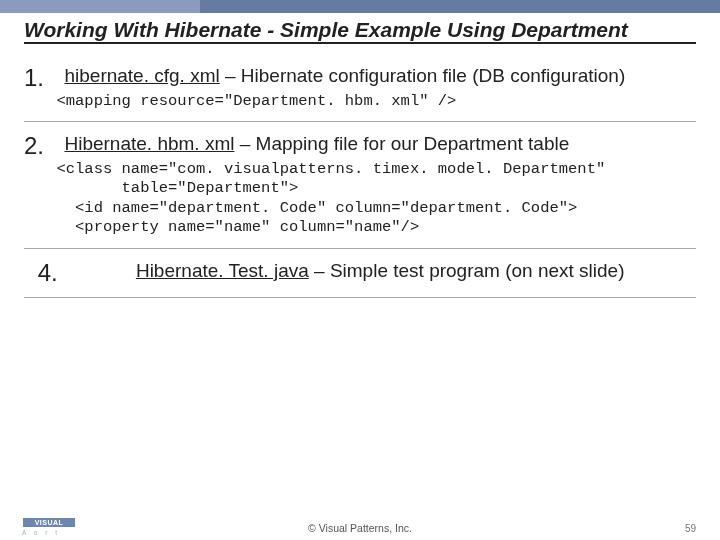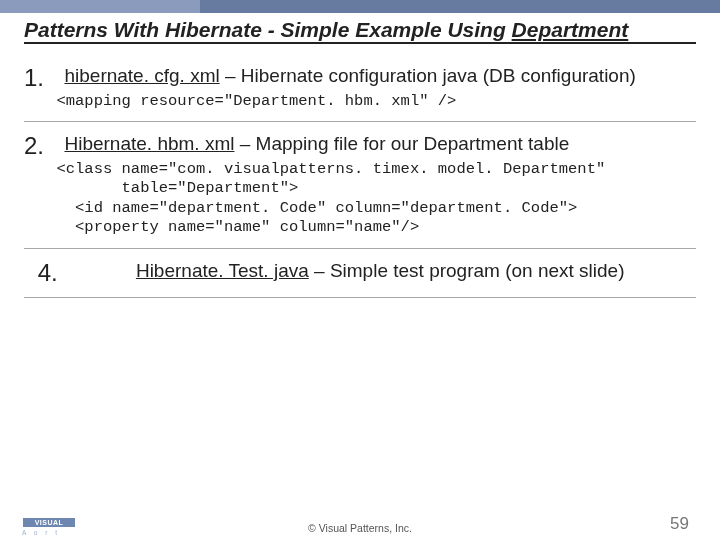--- a/index.html
+++ b/index.html
@@ -31,21 +31,21 @@
     font-style: italic;
     font-weight: bold;
     font-size: 21px;
     color: #222;
     border-bottom: 2px solid #222;
     padding-bottom: 0;
     line-height: 1.15;
     display: inline-block;
     width: 100%;
   }
-  .title .u { text-decoration: underline; }
+  .title .u { }
   ol.main {
     list-style: none;
     margin-top: 10px;
   }
   ol.main > li {
     border-bottom: 1.5px solid #a7a7a7;
     padding: 10px 0 10px 0;
   }
   ol.main > li:last-child {
     border-bottom: 1.5px solid #a7a7a7;
@@ -83,22 +83,22 @@
     bottom: 6px;
     left: 0;
     width: 100%;
     text-align: center;
     font-size: 10.5px;
     color: #555;
   }
   .pagenum {
     position: absolute;
     bottom: 6px;
-    right: 31px;
-    font-size: 17px;
+    right: 24px;
+    font-size: 10px;
     color: #777;
   }
   .logo {
     position: absolute;
     bottom: 4px;
     left: 22px;
     width: 54px;
   }
   .logo-top {
     background: #6e87b0;
@@ -120,28 +120,28 @@
 </style>
 </head>
 <body>
 
 <div class="topbar">
   <div class="topbar-left"></div>
 </div>
 
 <div class="content">
   <div class="title">
-    <span>Patterns With Hibernate - Simple Example Using </span><span class="u">Department</span>
+    <span>Working With Hibernate - Simple Example Using </span><span class="u">Department</span>
   </div>
 
   <ol class="main">
     <li>
       <span class="num">1.</span>
       <span class="item-body">
-        <span class="desc"><span class="u">hibernate. cfg. xml</span><span> – Hibernate configuration java (DB configuration)</span></span>
+        <span class="desc"><span class="u">hibernate. cfg. xml</span><span> – Hibernate configuration file (DB configuration)</span></span>
         <div class="code">&lt;mapping resource="Department. hbm. xml" /&gt;</div>
       </span>
     </li>
     <li>
       <span class="num">2.</span>
       <span class="item-body">
         <span class="desc"><span class="u">Hibernate. hbm. xml</span><span> – Mapping file for our Department table</span></span>
         <div class="code">&lt;class name="com. visualpatterns. timex. model. Department"
        table="Department"&gt;
   &lt;id name="department. Code" column="department. Code"&gt;

